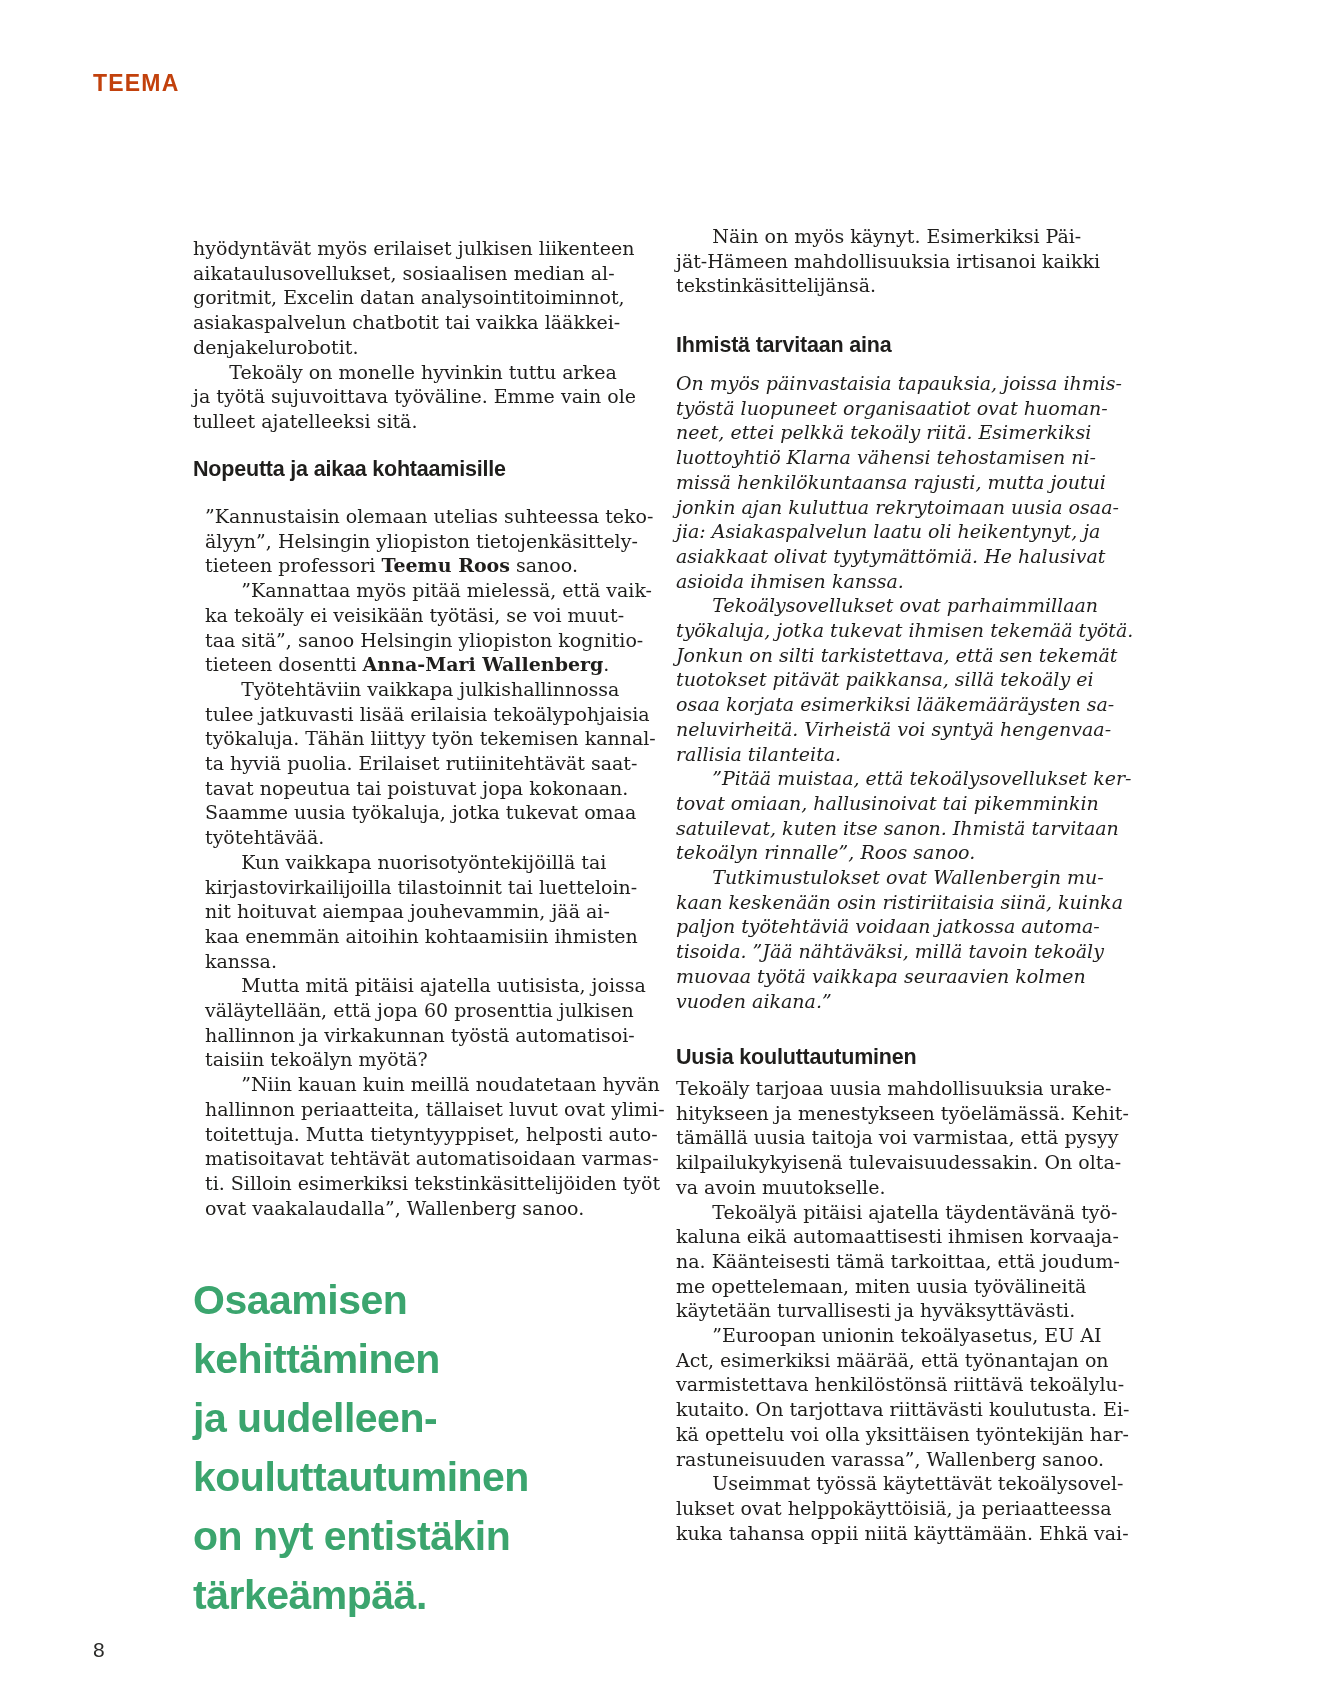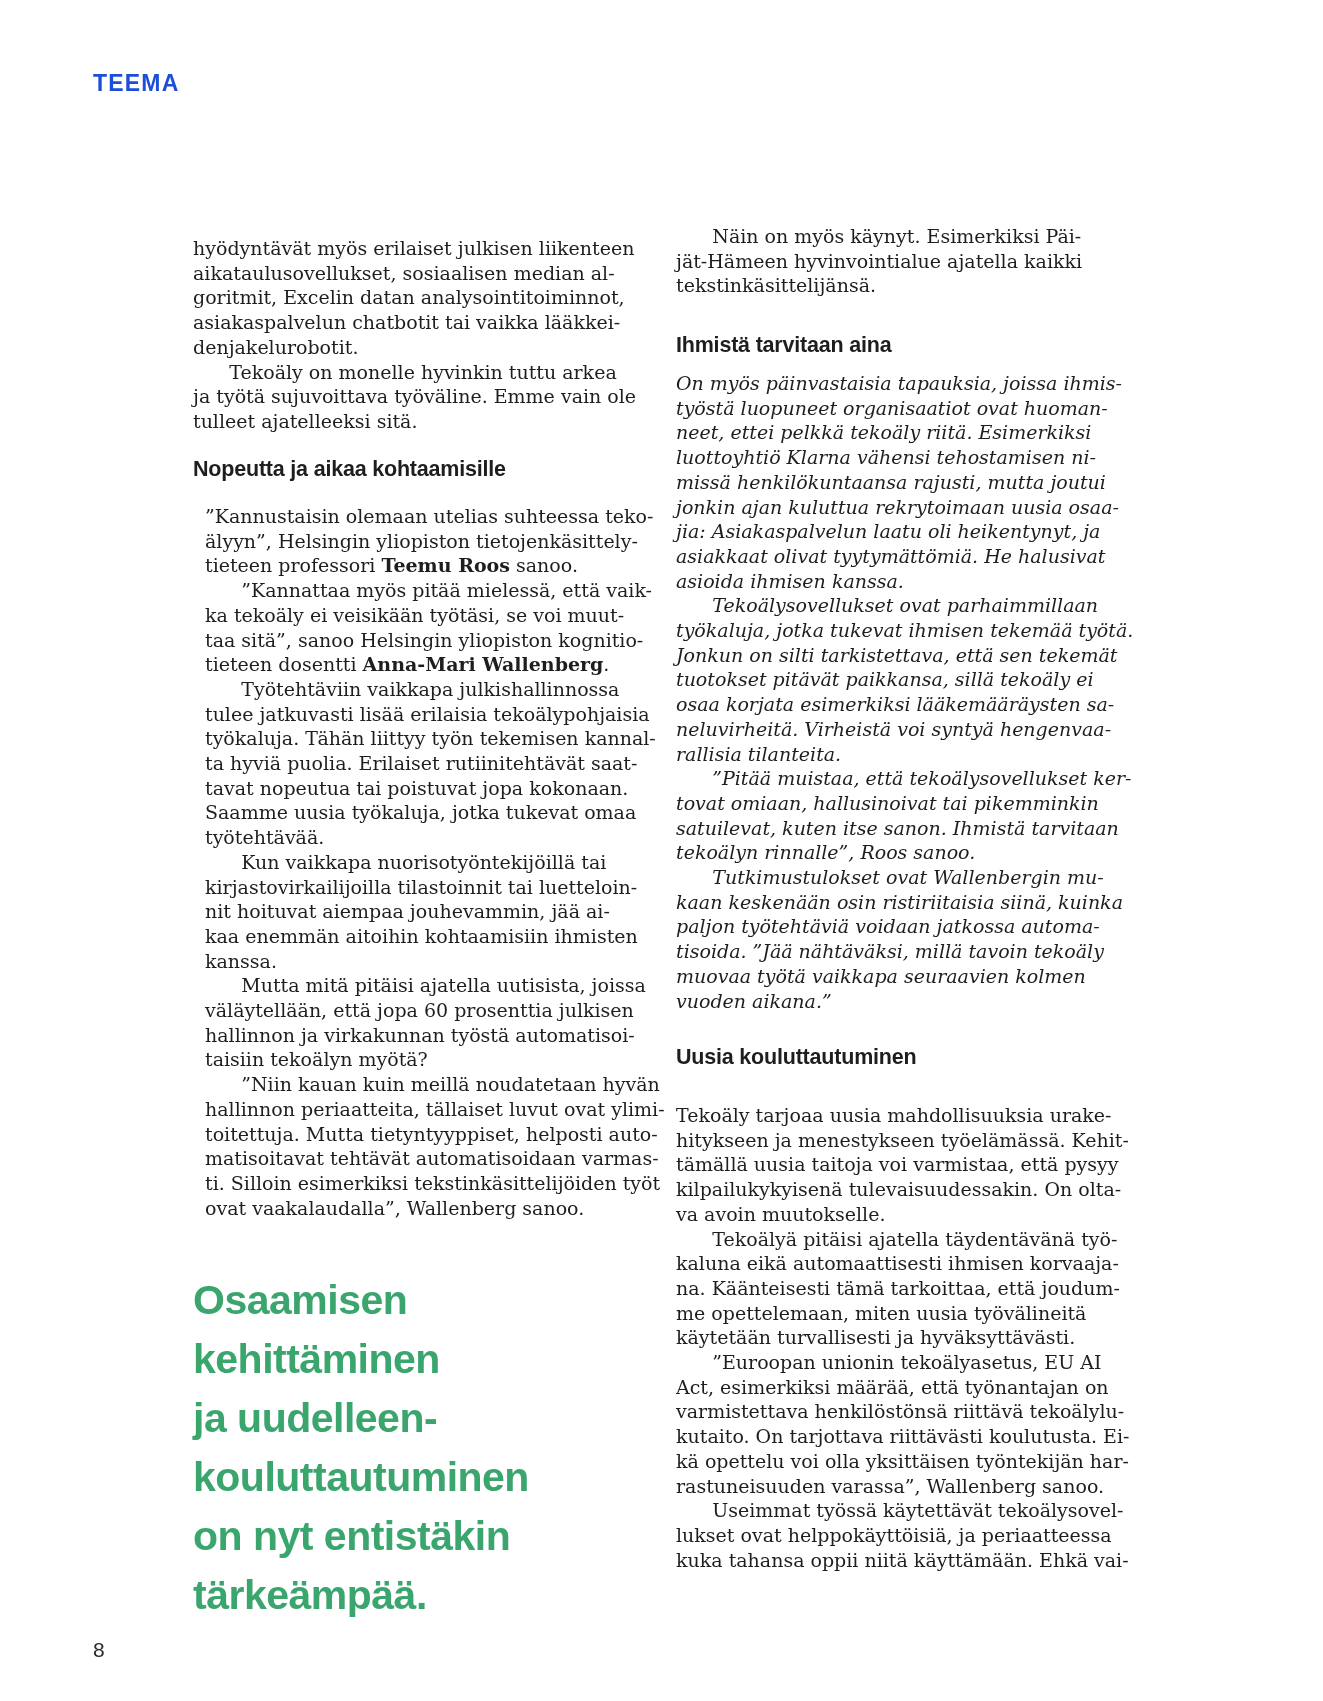--- a/index.html
+++ b/index.html
@@ -10,21 +10,21 @@
     overflow:hidden;
     font-family:"Liberation Sans",sans-serif;
   }
   .abs{position:absolute;}
   .kicker{
     font-family:"Liberation Sans",sans-serif;
     font-weight:bold;
     font-size:23px;
     line-height:26px;
     letter-spacing:1.2px;
-    color:#1d4ed8;
+    color:#c2410c;
   }
   .body-text{
     font-family:"DejaVu Serif","Liberation Serif",serif;
     font-size:19px;
     line-height:24.7px;
     color:#1F1E1C;
     white-space:pre-wrap;
     width:520px;
   }
   .body-text .b{font-weight:bold;}
@@ -102,21 +102,21 @@
 ovat vaakalaudalla”, Wallenberg sanoo.</span></p>
 
 <div class="abs pull-quote" style="left:193px;top:1271px;">Osaamisen
 kehittäminen
 ja uudelleen-
 kouluttautuminen
 on nyt entistäkin
 tärkeämpää.</div>
 
 <div class="abs body-text" style="left:676px;top:224px;">      Näin on myös käynyt. Esimerkiksi Päi-
-jät-Hämeen hyvinvointialue ajatella kaikki
+jät-Hämeen mahdollisuuksia irtisanoi kaikki
 tekstinkäsittelijänsä.</div>
 
 <div class="abs sec-heading" style="left:676px;top:332px;">Ihmistä tarvitaan aina</div>
 
 <div class="abs body-text" style="left:676px;top:371px;font-style:italic;">On myös päinvastaisia tapauksia, joissa ihmis-
 työstä luopuneet organisaatiot ovat huoman-
 neet, ettei pelkkä tekoäly riitä. Esimerkiksi
 luottoyhtiö Klarna vähensi tehostamisen ni-
 missä henkilökuntaansa rajusti, mutta joutui
 jonkin ajan kuluttua rekrytoimaan uusia osaa-
@@ -136,21 +136,21 @@
 tekoälyn rinnalle”, Roos sanoo.
       Tutkimustulokset ovat Wallenbergin mu-
 kaan keskenään osin ristiriitaisia siinä, kuinka
 paljon työtehtäviä voidaan jatkossa automa-
 tisoida. ”Jää nähtäväksi, millä tavoin tekoäly
 muovaa työtä vaikkapa seuraavien kolmen
 vuoden aikana.”</div>
 
 <div class="abs sec-heading" style="left:676px;top:1044px;">Uusia kouluttautuminen</div>
 
-<div class="abs body-text" style="left:676px;top:1103px;">Tekoäly tarjoaa uusia mahdollisuuksia urake-
+<div class="abs body-text" style="left:676px;top:1076px;">Tekoäly tarjoaa uusia mahdollisuuksia urake-
 hitykseen ja menestykseen työelämässä. Kehit-
 tämällä uusia taitoja voi varmistaa, että pysyy
 kilpailukykyisenä tulevaisuudessakin. On olta-
 va avoin muutokselle.
       Tekoälyä pitäisi ajatella täydentävänä työ-
 kaluna eikä automaattisesti ihmisen korvaaja-
 na. Käänteisesti tämä tarkoittaa, että joudum-
 me opettelemaan, miten uusia työvälineitä
 käytetään turvallisesti ja hyväksyttävästi.
       ”Euroopan unionin tekoälyasetus, EU AI

